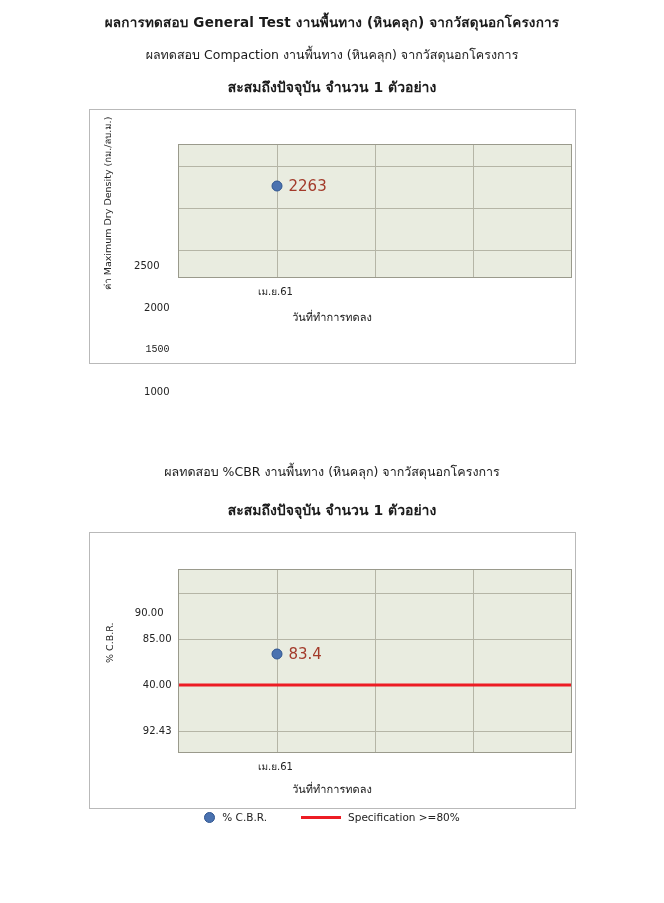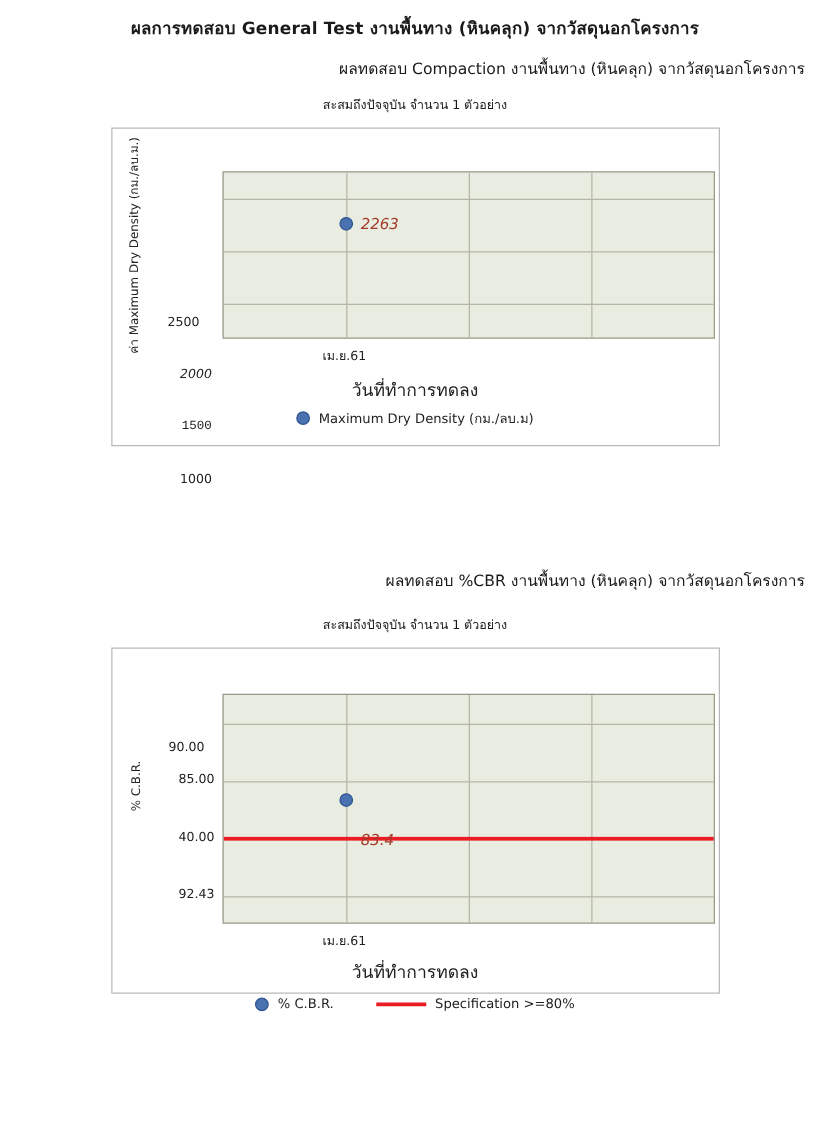--- a/index.html
+++ b/index.html
@@ -25,30 +25,31 @@
   
   .main-title {
     text-align: center;
     font-size: 13.5px;
     font-weight: bold;
     letter-spacing: 0.2px;
     margin: 11px 0 0 0;
     padding: 0 20px;
   }
   .sub-title {
-    text-align: right;
+    text-align: center;
     font-size: 12.5px;
     margin: 12px 0 0 0;
     padding: 0 20px;
   }
   .sub-title2 {
     text-align: center;
-    font-size: 10px;
+    font-size: 14px;
     margin: 11px 0 0 0;
     padding: 0 20px;
+    font-weight: bold;
   }
 
   
   .chart-box {
     border: 1px solid #b9b9b9;
     background: #ffffff;
     margin: 0 auto;
     position: relative;
     box-sizing: border-box;
   }
@@ -96,46 +97,45 @@
     position: absolute;
     width: 9px;
     height: 9px;
     border-radius: 50%;
     background: #4a72b0;
     border: 1px solid #2f5590;
     transform: translate(-50%, -50%);
   }
   .data-label {
     position: absolute;
-    font-size: 12px;
+    font-size: 15px;
     color: #a33a2a;
     transform: translateY(-50%);
     white-space: nowrap;
-    font-style: italic;
   }
   .spec-line {
     position: absolute;
     left: 0;
     right: 0;
     height: 3px;
     background: #ed1c24;
     transform: translateY(-50%);
   }
   .xtick {
     position: absolute;
     font-size: 10px;
     color: #222;
     transform: translateX(-50%);
     white-space: nowrap;
   }
   .x-axis-label {
     position: absolute;
     width: 100%;
     text-align: center;
-    font-size: 14px;
+    font-size: 11px;
     color: #222;
   }
   .legend {
     position: absolute;
     width: 100%;
     display: flex;
     justify-content: center;
     align-items: center;
     gap: 34px;
     font-size: 10.5px;
@@ -169,46 +169,40 @@
 
   <div class="main-title">ผลการทดสอบ General Test งานพื้นทาง (หินคลุก) จากวัสดุนอกโครงการ</div>
   <div class="sub-title">ผลทดสอบ Compaction  งานพื้นทาง (หินคลุก) จากวัสดุนอกโครงการ</div>
   <div class="sub-title2">สะสมถึงปัจจุบัน  จำนวน 1 ตัวอย่าง</div>
 
   <div class="chart-box" id="chart-box-1">
 
     <div class="y-axis-label" style="left:10px; top:20px; height:160px; width:14px;">ค่า Maximum Dry Density (กม./ลบ.ม.)</div>
 
     <div class="ytick" style="top:155px; width:44px; left:26px;">2500</div>
-    <div class="ytick" style="top:197px; width:44px; left:36px;font-style:italic;">2000</div>
+    <div class="ytick" style="top:197px; width:44px; left:36px;">2000</div>
     <div class="ytick" style="top:239px; width:44px; left:36px;font-family:Liberation Mono, monospace;">1500</div>
     <div class="ytick" style="top:281px; width:44px; left:36px;">1000</div>
 
     <div class="plot-area" style="left:88px; top:34px; width:394px; height:134px;">
       <div class="gridline-h" style="top:21px;"></div>
       <div class="gridline-h" style="top:63px;"></div>
       <div class="gridline-h" style="top:105px;"></div>
       <div class="gridline-v" style="left:98px;"></div>
       <div class="gridline-v" style="left:196px;"></div>
       <div class="gridline-v" style="left:294px;"></div>
 
       <div class="data-point" style="left:98px; top:41px;"></div>
       <div class="data-label" style="left:110px; top:41px;">2263</div>
     </div>
 
     <div class="xtick" style="left:186px; top:174px;">เม.ย.61</div>
 
     <div class="x-axis-label" style="left:0; top:198px;">วันที่ทำการทดลง</div>
 
-    <div class="legend" style="left:0; top:223px;">
-      <div class="legend-item">
-        <span class="legend-dot"></span>
-        <span>Maximum Dry Density (กม./ลบ.ม)</span>
-      </div>
-    </div>
   </div>
 
   <div class="sub-title" style="margin-top:98px;">ผลทดสอบ %CBR งานพื้นทาง (หินคลุก) จากวัสดุนอกโครงการ</div>
   <div class="sub-title2" style="margin-top:17px;">สะสมถึงปัจจุบัน  จำนวน 1 ตัวอย่าง</div>
 
   <div class="chart-box" id="chart-box-2">
 
     <div class="y-axis-label" style="left:14px; top:70px; height:80px; width:14px;">% C.B.R.</div>
 
     <div class="ytick" style="top:59px; width:50px; left:24px;margin-top:20px;">90.00</div>
@@ -221,21 +215,21 @@
       <div class="gridline-h" style="top:69px;"></div>
       <div class="gridline-h" style="top:115px;"></div>
       <div class="gridline-h" style="top:161px;"></div>
       <div class="gridline-v" style="left:98px;"></div>
       <div class="gridline-v" style="left:196px;"></div>
       <div class="gridline-v" style="left:294px;"></div>
 
       <div class="spec-line" style="top:115px;"></div>
 
       <div class="data-point" style="left:98px; top:84px;"></div>
-      <div class="data-label" style="left:110px; top:84px;margin-top:32px;">83.4</div>
+      <div class="data-label" style="left:110px; top:84px;">83.4</div>
     </div>
 
     <div class="xtick" style="left:186px; top:226px;">เม.ย.61</div>
 
     <div class="x-axis-label" style="left:0; top:247px;">วันที่ทำการทดลง</div>
 
     <div class="legend" style="left:0; top:278px;">
       <div class="legend-item">
         <span class="legend-dot"></span>
         <span>% C.B.R.</span>

